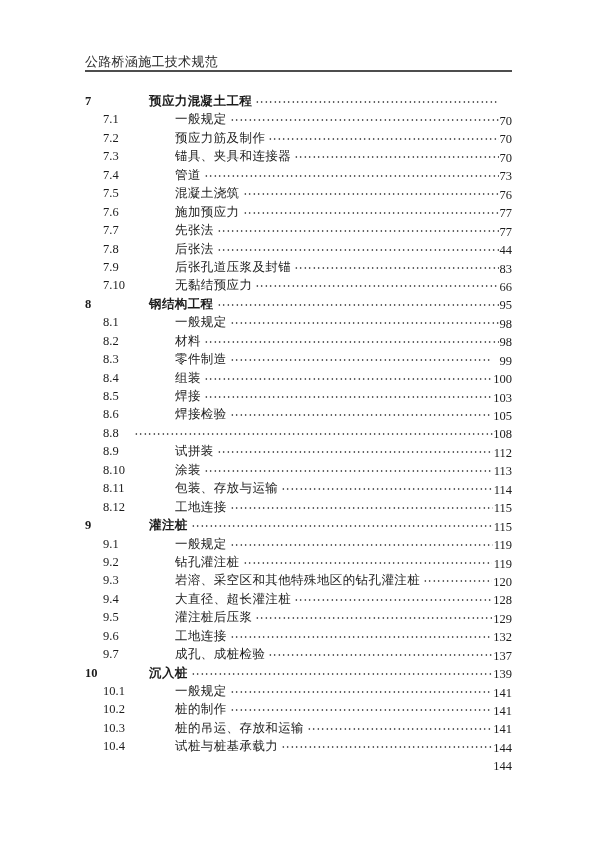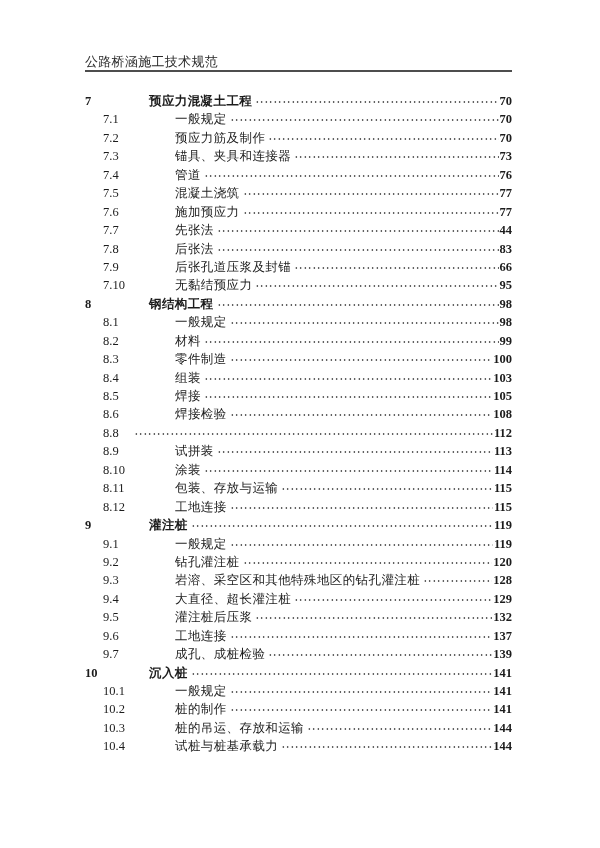--- a/index.html
+++ b/index.html
@@ -72,21 +72,22 @@
     margin-left: 3px;
     margin-right: 1px;
     min-width: 8px;
     background-image: radial-gradient(circle at 50% 50%, #2b2b2b 0.75px, rgba(0,0,0,0) 1.05px);
     background-size: 4.5px 4px;
     background-repeat: repeat-x;
     background-position: 0 8px;
   }
   .pageno {
     flex: none;
-    font-weight: 700;
+    font-weight: 400;
+    margin-top: 20px;
   }
 </style>
 </head>
 <body>
 
 <div class="page">
 
   <div class="running-header">
     <div class="hd-text">公路桥涵施工技术规范</div>
   </div>

